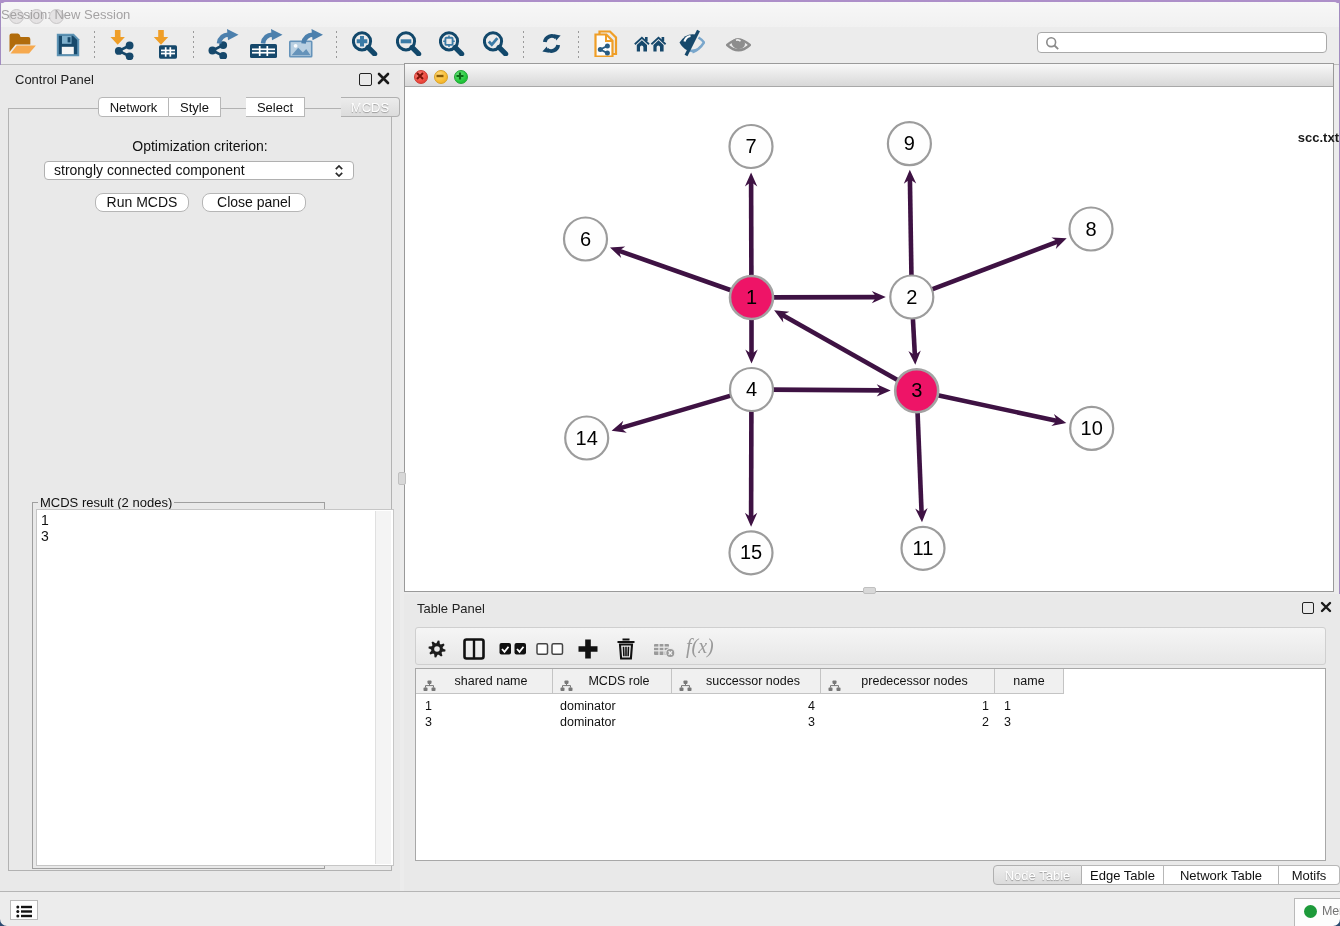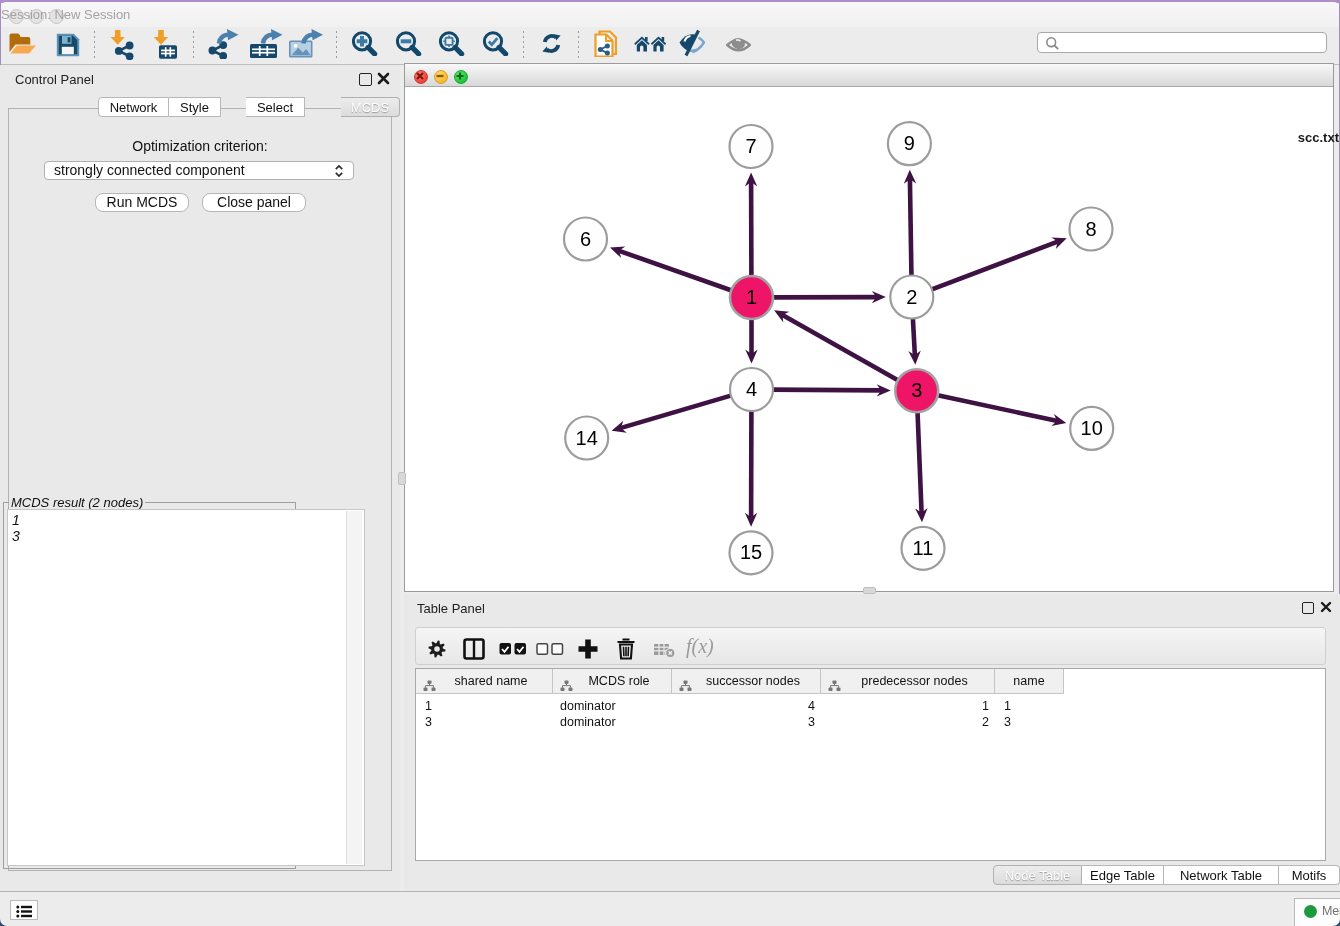--- a/index.html
+++ b/index.html
@@ -37,22 +37,22 @@
 .aquatab.sel{background:linear-gradient(#ececec,#dcdcdc);color:#fff;
  text-shadow:0 1px 1px #9a9a9a;border-color:#b0b0b0;}
 #optlabel{position:absolute;left:0;top:73px;width:100%;text-align:center;
  font-size:14px;color:#111;}
 #optsel{position:absolute;left:44px;top:96px;width:310px;height:19px;background:#ffffff;
  border:1px solid #b0b0b0;border-radius:4px;box-sizing:border-box;font-size:14px;
  color:#111;line-height:17px;padding-left:9px;}
 .btn{position:absolute;height:19px;background:#fff;border:1px solid #b6b6b6;
  border-radius:8px;box-sizing:border-box;font-size:14px;color:#111;
  text-align:center;line-height:17px;}
-#fieldset{position:absolute;left:3px;top:437px;width:293px;height:367px;
- border:1px solid #9f9f9f;box-sizing:border-box;font-style:italic;}
+#fieldset{position:absolute;left:32px;top:437px;width:293px;height:367px;
+ border:1px solid #9f9f9f;box-sizing:border-box;}
 #fieldlegend{position:absolute;left:5px;top:-8px;background:#e9e9e9;
  font-size:13px;color:#111;padding:0 2px;}
 #fieldwhite{position:absolute;left:3px;top:6px;width:358px;height:357px;
  background:#fff;border:1px solid #c6c6c6;box-sizing:border-box;}
 #fieldscroll{position:absolute;right:2px;top:1px;width:15px;height:353px;
  background:#f4f4f4;border-left:1px solid #e0e0e0;}
 
 #netwin{position:absolute;left:404px;top:63px;width:930px;height:529px;
  border:1px solid #9a9a9a;box-sizing:border-box;background:#fff;}
 #nettitle{position:absolute;left:0;top:0;width:100%;height:23px;

